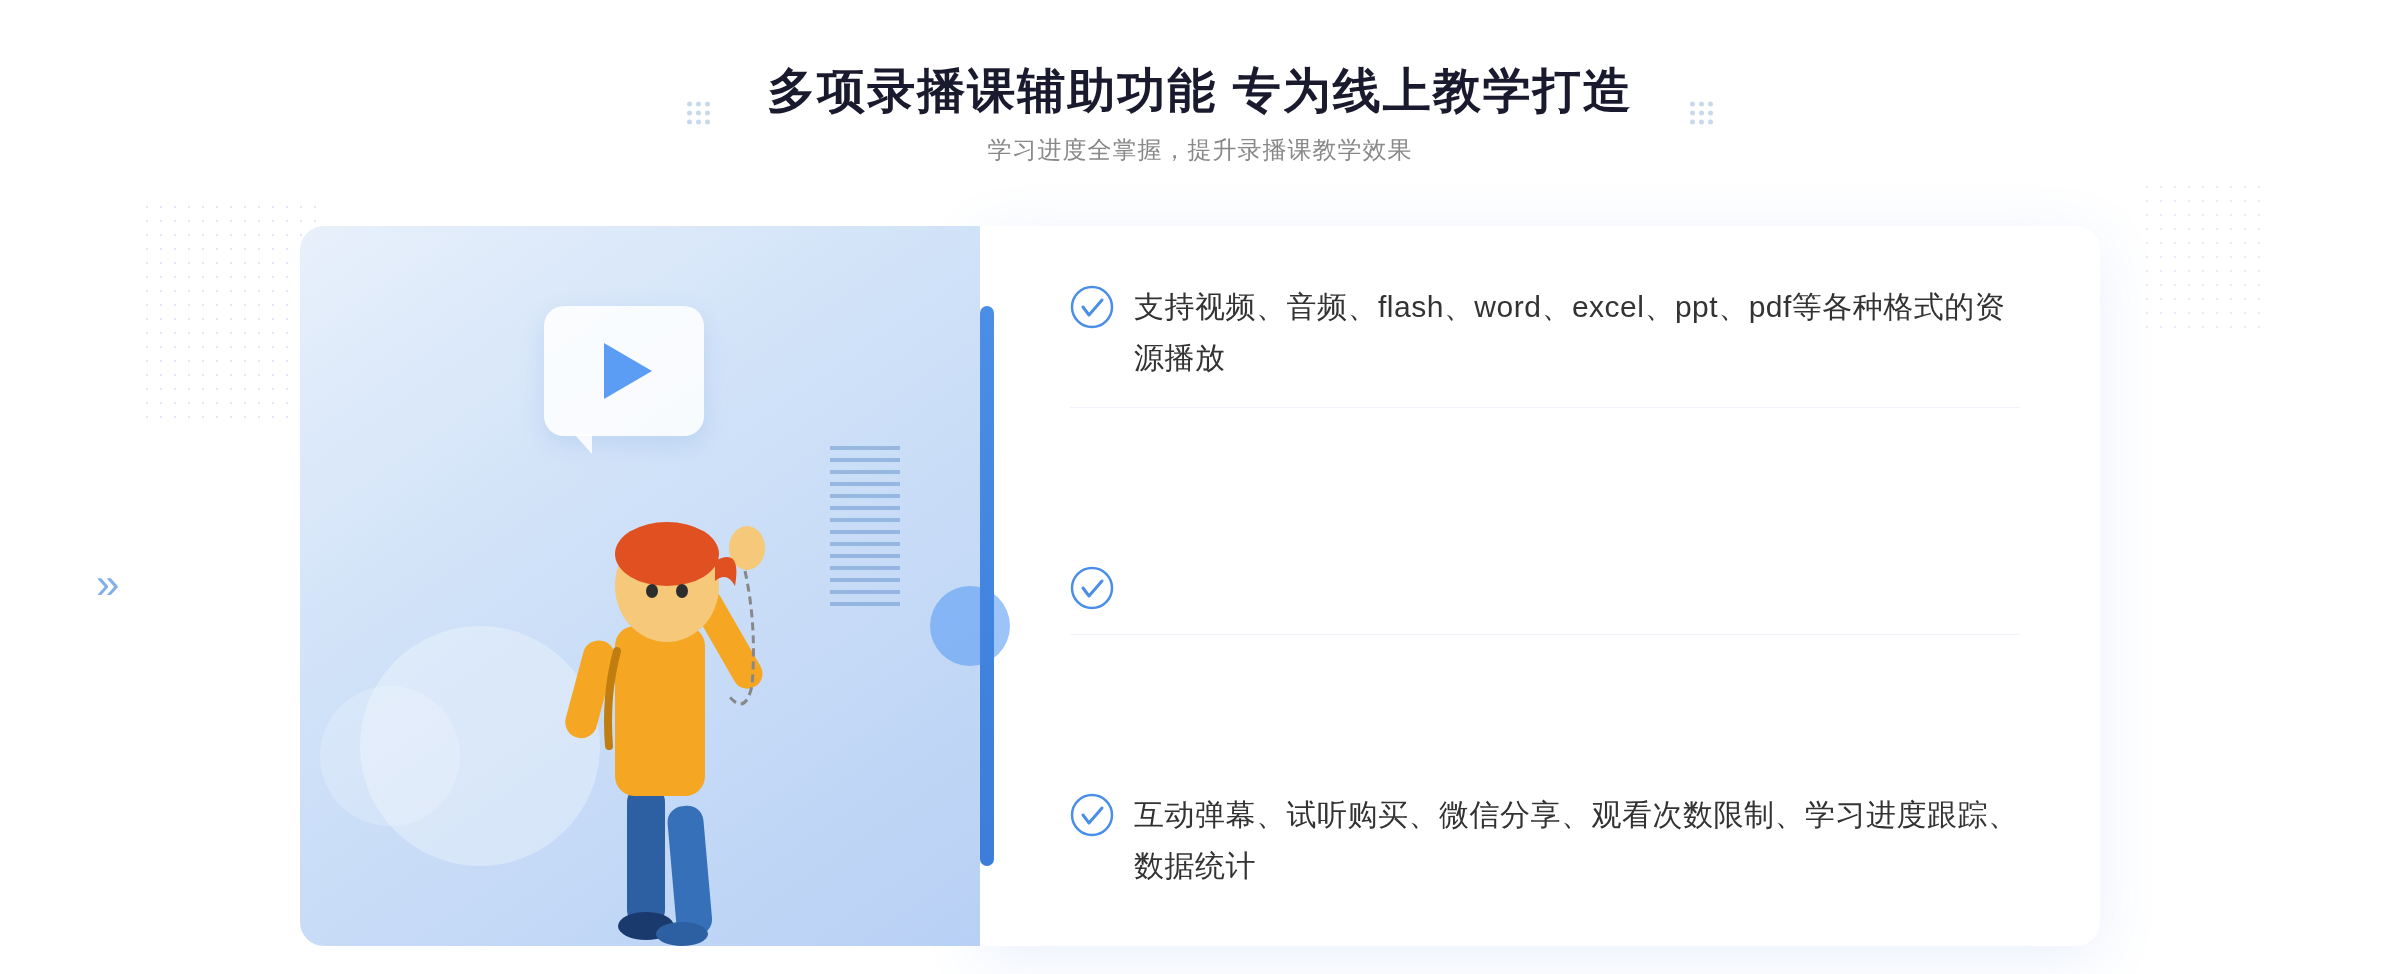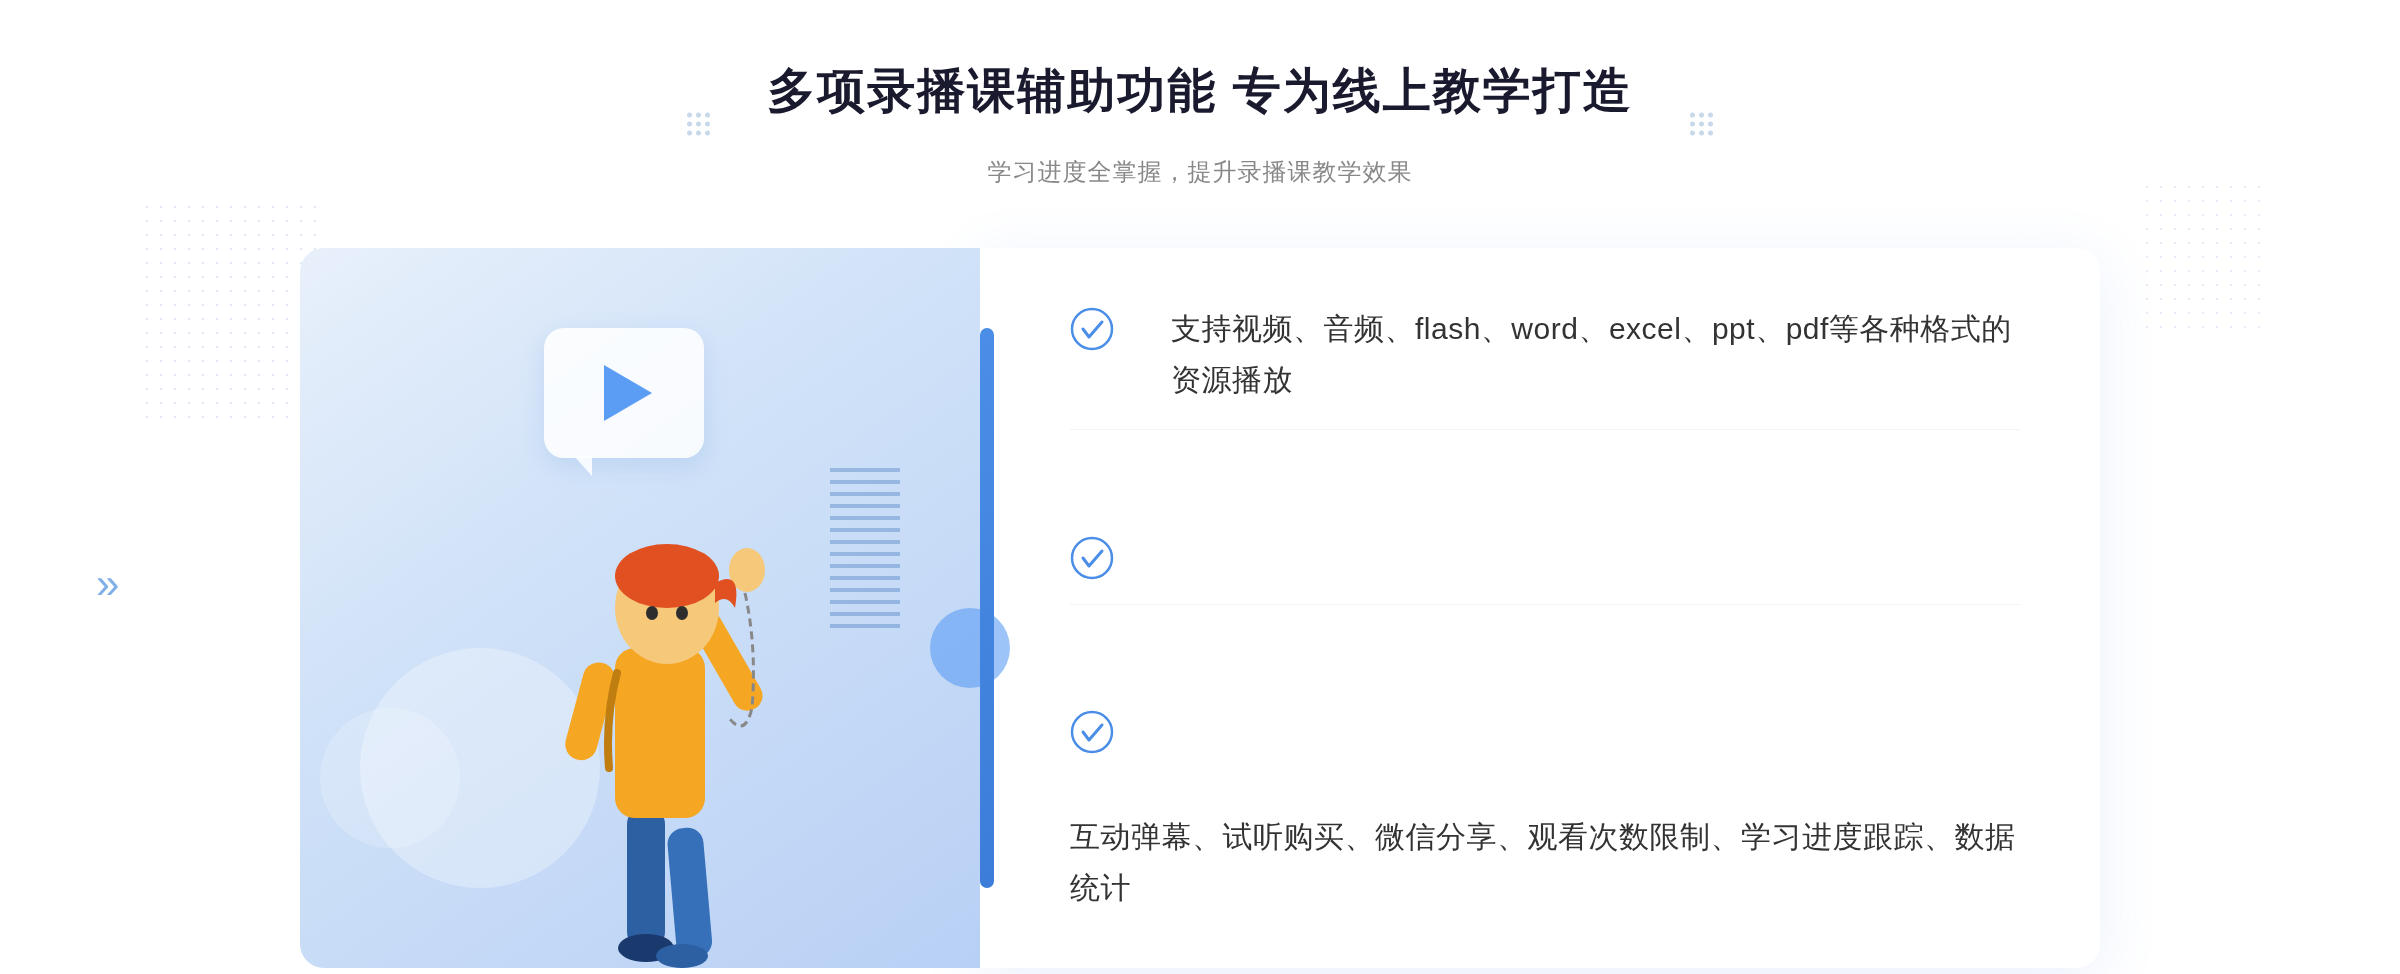--- a/index.html
+++ b/index.html
@@ -104,21 +104,21 @@
       font-size: 48px;
       font-weight: 600;
       color: #1a1a2e;
       letter-spacing: 2px;
       line-height: 1.3;
     }
 
     .sub-title {
       font-size: 24px;
       color: #888888;
-      margin-top: 34px;
+      margin-top: 12px;
       font-weight: 400;
       letter-spacing: 1px;
     }
 
     
     .main-content {
       display: flex;
       align-items: stretch;
       width: 1800px;
       gap: 0;
@@ -246,29 +246,28 @@
       padding: 55px 80px 55px 90px;
       display: flex;
       flex-direction: column;
       justify-content: space-between;
       gap: 30px;
     }
 
     .feature-item {
       display: flex;
       align-items: flex-start;
-      gap: 57px;
+      gap: 20px;
       padding: 24px 0;
       border-bottom: 1px solid #f0f4fa;
     }
 
     .feature-item:last-child {
       border-bottom: none;
       padding-bottom: 0;
-      flex-direction: column;
     }
 
     .feature-item:first-child {
       padding-top: 0;
     }
 
     .check-icon {
       width: 44px;
       height: 44px;
       flex-shrink: 0;

